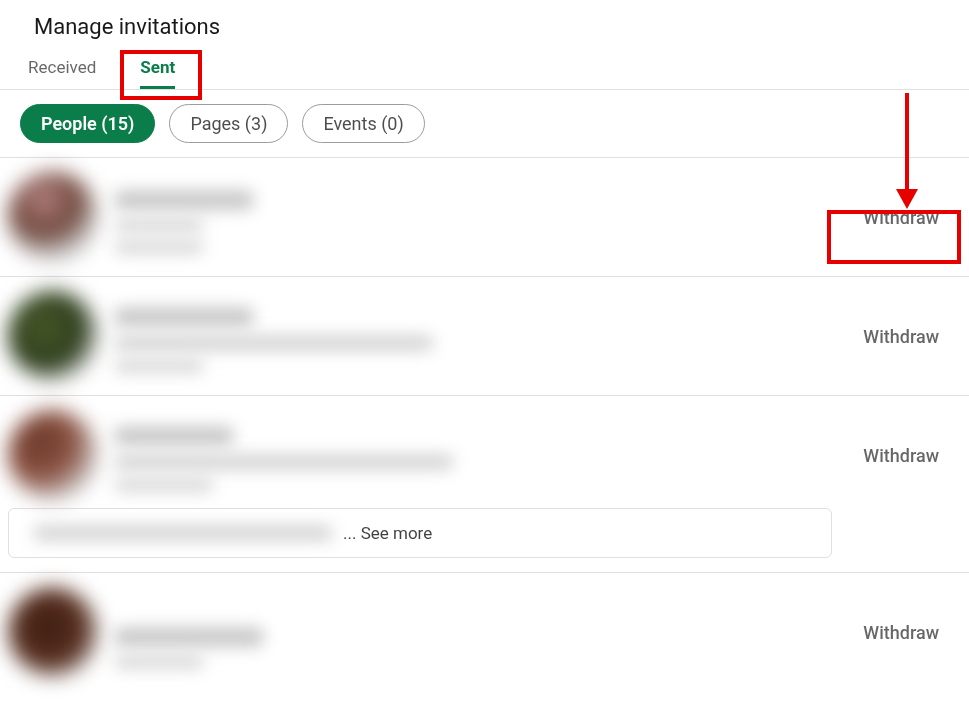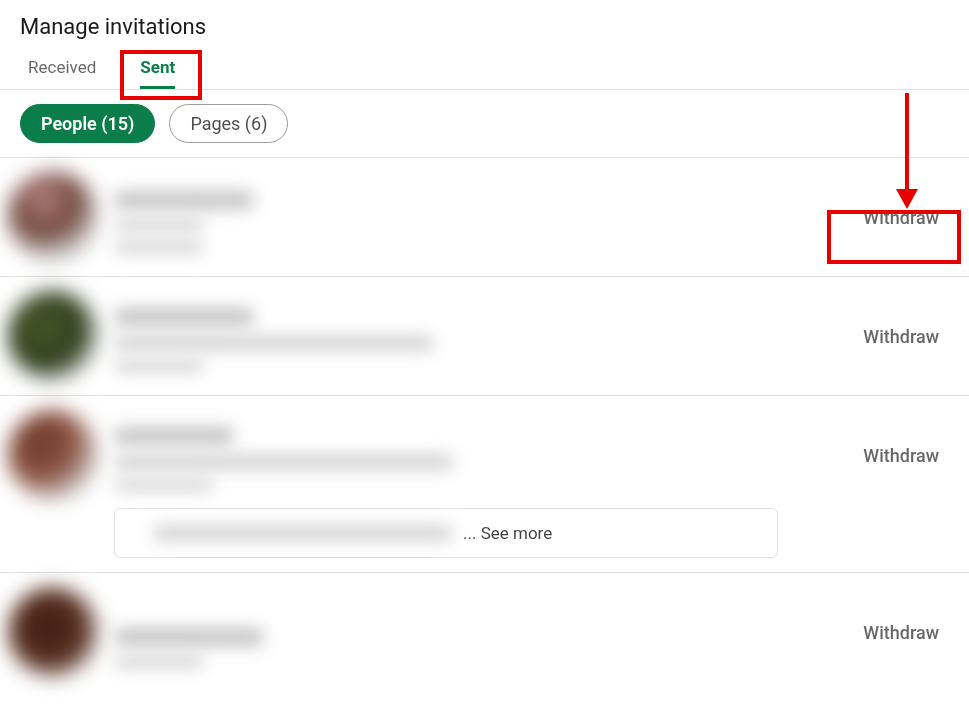--- a/index.html
+++ b/index.html
@@ -5,21 +5,21 @@
   * { box-sizing: border-box; margin: 0; padding: 0; }
   body {
     font-family: -apple-system, BlinkMacSystemFont, "Segoe UI", Roboto, sans-serif;
     background: #fff;
     width: 969px;
     height: 712px;
     overflow: hidden;
     position: relative;
   }
   .header {
-    padding: 14px 20px 8px 20px;
+    padding: 14px 20px 8px 34px;
   }
   .page-title {
     font-size: 22px;
     font-weight: 400;
     color: rgba(0,0,0,0.9);
   }
   .tabs {
     display: flex;
     gap: 28px;
     padding: 0 20px;
@@ -105,25 +105,25 @@
     color: rgba(0,0,0,0.6);
     font-weight: 500;
     align-self: center;
     padding: 6px 10px;
     cursor: pointer;
   }
   .see-more-box {
     margin: 8px 14px 0 0;
     border: 1px solid #e0e0e0;
     border-radius: 6px;
-    padding: 14px 38px;
+    padding: 14px 24px;
     display: flex;
     align-items: center;
     gap: 10px;
-    width: 664px;
+    width: 824px;
   }
   .see-more-blur {
     width: 300px; height: 16px;
     background: #d4d4d4;
     filter: blur(8px);
     border-radius: 8px;
   }
   .see-more-text {
     font-size: 17px;
     color: rgba(0,0,0,0.75);
@@ -163,21 +163,22 @@
   <h1 class="page-title">Manage invitations</h1>
 </div>
 
 <div class="tabs">
   <div class="tab">Received</div>
   <div class="tab active">Sent</div>
 </div>
 
 <div class="filter-row">
   <div class="pill active">People (15)</div>
-  <div class="pill">Pages (6)</div>
+  <div class="pill">Pages (3)</div>
+  <div class="pill">Events (0)</div>
 </div>
 
 <div class="invite-list">
 
   <div class="invite-item">
     <div class="avatar a1"></div>
     <div class="info">
       <div class="blur-line bl-name"></div>
       <div class="blur-line bl-sub2"></div>
       <div class="blur-line bl-sub2"></div>

